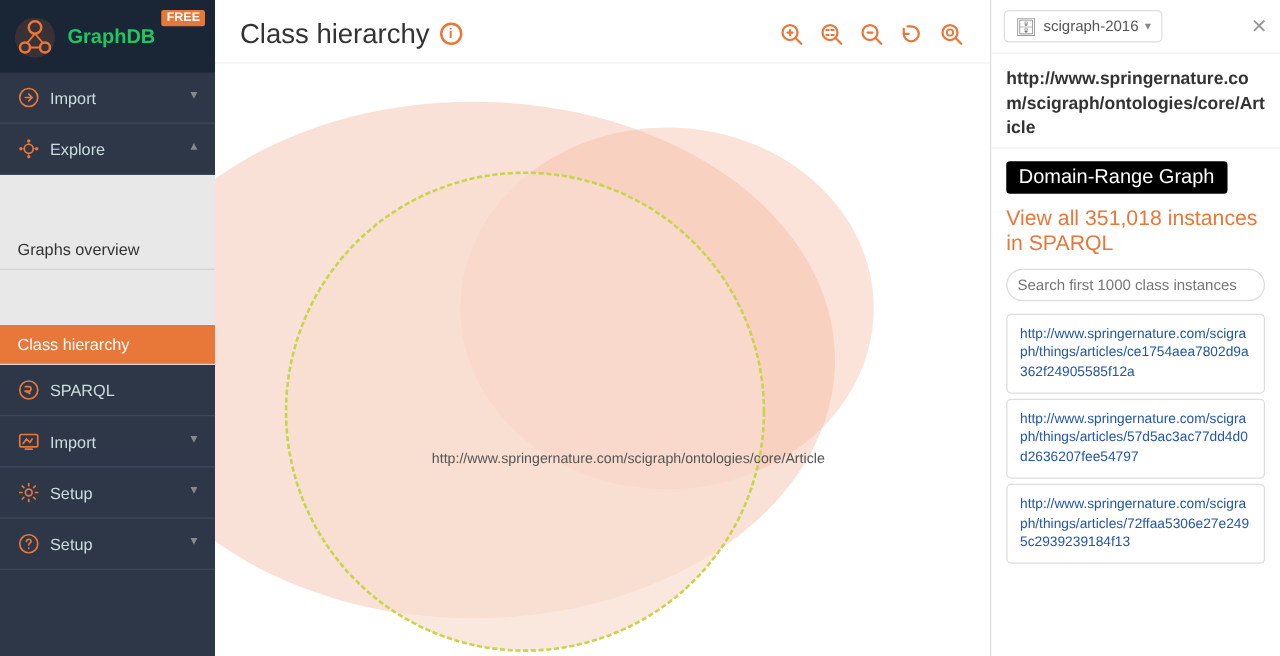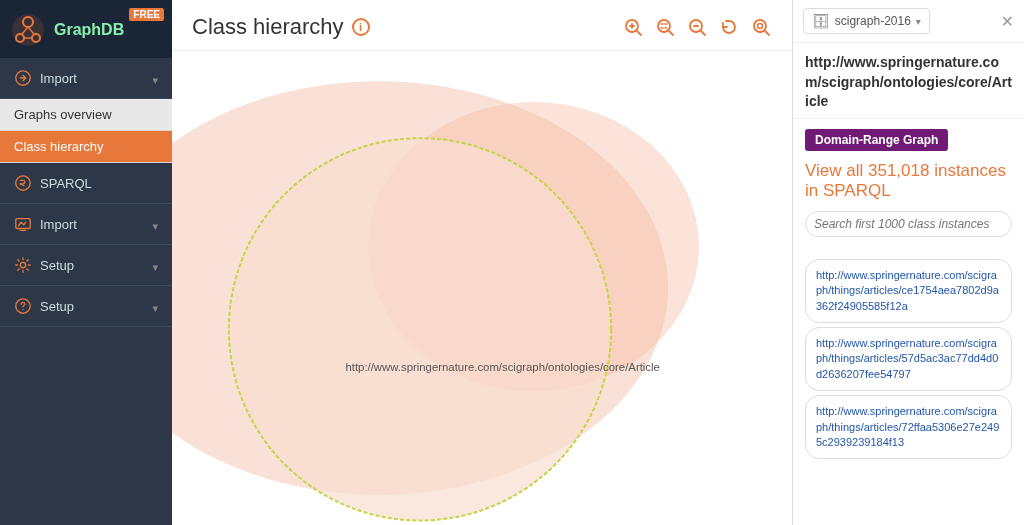--- a/index.html
+++ b/index.html
@@ -22,59 +22,60 @@
       padding: 12px 10px 10px 10px;
       background: #1a2535;
       position: relative;
     }
     .logo-icon {
       width: 36px;
       height: 36px;
       margin-right: 8px;
     }
     .logo-text {
-      color: #86efac;
+      color: #22c55e;
       font-size: 16px;
       font-weight: 700;
     }
     .free-badge {
       position: absolute;
       top: 8px;
       right: 8px;
       background: #e8773a;
       color: #fff;
       font-size: 10px;
       font-weight: bold;
       padding: 1px 4px;
       border-radius: 2px;
       margin-left: 15px;
     }
     .nav-item {
       display: flex;
-      align-items: flex-end;
+      align-items: flex-start;
       justify-content: space-between;
       padding: 11px 14px;
       cursor: pointer;
       color: #cdd;
       border-bottom: 1px solid #3a4a5c;
       font-size: 13px;
     }
     .nav-item-left { display: flex; align-items: center; gap: 8px; }
     .nav-icon { width: 18px; height: 18px; color: #e8773a; }
     .nav-chevron { font-size: 11px; color: #888; }
 
     
     .sub-nav { background: #e8e8e8; }
     .sub-nav-item {
       display: block;
       padding: 8px 14px;
       color: #333;
       cursor: pointer;
       font-size: 13px;
       border-bottom: 1px solid #d5d5d5;
+      margin-top: 44px;
     }
     .sub-nav-item.active {
       background: #e8773a;
       color: #fff;
     }
 
     
     #main {
       flex: 1;
       display: flex;
@@ -183,54 +184,52 @@
       word-break: break-all;
     }
 
     .panel-body {
       flex: 1;
       overflow-y: auto;
       padding: 10px 12px;
     }
     .domain-range-btn {
       display: inline-block;
-      background: #701a75;
+      background: #000000;
       color: #fff;
       padding: 4px 10px;
       border-radius: 3px;
-      font-size: 12px;
+      font-size: 16px;
       cursor: pointer;
       margin-bottom: 10px;
-      font-weight: bold;
     }
     .sparql-link {
       color: #e8773a;
       font-size: 17px;
       cursor: pointer;
       text-decoration: none;
       display: block;
       margin-bottom: 10px;
     }
     .search-box {
       width: 100%;
       border: 1px solid #ddd;
       border-radius: 13px;
       padding: 5px 8px;
       font-size: 12px;
       color: #999;
-      margin-bottom: 22px;
+      margin-bottom: 10px;
       outline: none;
-      font-style: italic;
     }
 
     .instance-list { display: flex; flex-direction: column; gap: 0; }
     .instance-item {
       padding: 8px 10px;
       border: 1px solid #ddd;
-      border-radius: 14px;
+      border-radius: 4px;
       font-size: 11px;
       color: #2255aa;
       cursor: pointer;
       margin-bottom: 4px;
       line-height: 1.4;
       background: #fff;
       word-break: break-all;
     }
 
     
@@ -260,20 +259,37 @@
     <div class="nav-item-left">
       <svg class="nav-icon" viewBox="0 0 20 20" fill="none">
         <circle cx="10" cy="10" r="8" stroke="#e8773a" stroke-width="1.5"></circle>
         <path d="M7 10h6M10 7l3 3-3 3" stroke="#e8773a" stroke-width="1.5" stroke-linecap="round" stroke-linejoin="round"></path>
       </svg>
       <span>Import</span>
     </div>
     <span class="nav-chevron">▾</span>
   </div>
 
+  <div class="nav-item">
+    <div class="nav-item-left">
+      <svg class="nav-icon" viewBox="0 0 20 20" fill="none">
+        <circle cx="10" cy="10" r="4" stroke="#e8773a" stroke-width="1.5"></circle>
+        <circle cx="10" cy="3" r="1.5" fill="#e8773a"></circle>
+        <circle cx="10" cy="17" r="1.5" fill="#e8773a"></circle>
+        <circle cx="3" cy="10" r="1.5" fill="#e8773a"></circle>
+        <circle cx="17" cy="10" r="1.5" fill="#e8773a"></circle>
+        <line x1="10" y1="6" x2="10" y2="4.5" stroke="#e8773a" stroke-width="1"></line>
+        <line x1="10" y1="14" x2="10" y2="15.5" stroke="#e8773a" stroke-width="1"></line>
+        <line x1="6" y1="10" x2="4.5" y2="10" stroke="#e8773a" stroke-width="1"></line>
+        <line x1="14" y1="10" x2="15.5" y2="10" stroke="#e8773a" stroke-width="1"></line>
+      </svg>
+      <span>Explore</span>
+    </div>
+    <span class="nav-chevron">▴</span>
+  </div>
 
   <div class="sub-nav">
     <div class="sub-nav-item">
       <span>Graphs overview</span>
     </div>
     <div class="sub-nav-item active">
       <span>Class hierarchy</span>
     </div>
   </div>
 

